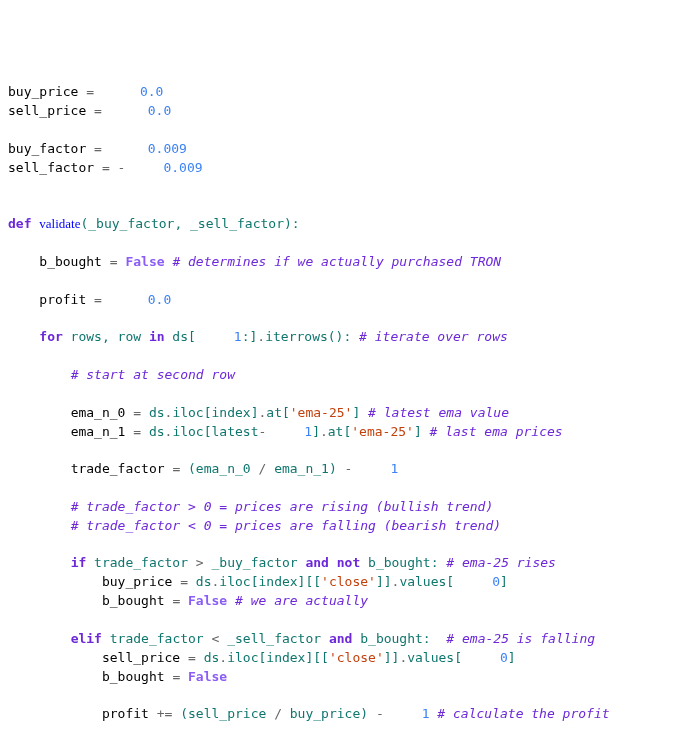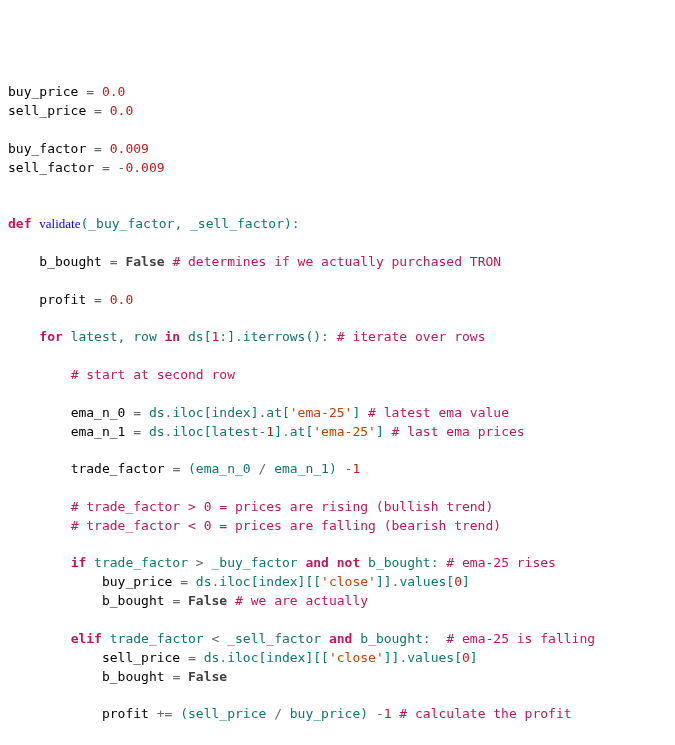--- a/index.html
+++ b/index.html
@@ -7,48 +7,48 @@
       padding: 8px;
       font-family: "Menlo", "Consolas", "DejaVu Sans Mono", monospace;
       font-size: 13px;
       line-height: 1.45;
       background: #ffffff;
       color: #000000;
       white-space: pre;
       overflow-x: auto;
     }
     .t { color: #0f766e; }
-    .kw { color: #be185d; font-weight: bold; }
+    .kw { color: #6d28d9; font-weight: bold; }
     .nm { color: #000000; }
     .op { color: #666666; }
-    .num { color: #b91c1c; }
+    .num { color: #3b82f6; margin-left: 38px; }
     .str { color: #c2410c; }
-    .cmt { color: #be185d; }
+    .cmt { color: #6d28d9; font-style: italic; }
     .fn { color: #0000FF; font-family: Liberation Serif, serif; }
-    .bool { color: #404040; font-weight: bold; }
+    .bool { color: #8b5cf6; font-weight: bold; }
   </style>
 </head>
 <body>
 
 
 
 <div><span><span class="nm">buy_price</span> <span class="op">=</span> <span class="num">0.0</span></span>
 <span><span class="nm">sell_price</span> <span class="op">=</span> <span class="num">0.0</span></span>
 
 <span><span class="nm">buy_factor</span> <span class="op">=</span> <span class="num">0.009</span></span>
 <span><span class="nm">sell_factor</span> <span class="op">=</span> <span class="op">-</span><span class="num">0.009</span></span>
 
 
 <span><span class="kw">def</span> <span class="fn">validate</span><span class="t">(_buy_factor, _sell_factor):</span></span>
 
 <span>    <span class="nm">b_bought</span> <span class="op">=</span> <span class="bool">False</span> <span class="cmt"># determines if we actually purchased TRON</span></span>
 
 <span>    <span class="nm">profit</span> <span class="op">=</span> <span class="num">0.0</span></span>
 
-<span>    <span class="kw">for</span><span class="t"> latest, row </span><span class="kw">in</span><span class="t"> ds[</span><span class="num">1</span><span class="t">:]</span><span class="op">.</span><span class="t">iterrows():</span> <span class="cmt"># iterate over rows</span></span>
+<span>    <span class="kw">for</span><span class="t"> rows, row </span><span class="kw">in</span><span class="t"> ds[</span><span class="num">1</span><span class="t">:]</span><span class="op">.</span><span class="t">iterrows():</span> <span class="cmt"># iterate over rows</span></span>
 
 <span>        <span class="cmt"># start at second row</span></span>
 
 <span>        <span class="nm">ema_n_0</span> <span class="op">=</span><span class="t"> ds</span><span class="op">.</span><span class="t">iloc[index]</span><span class="op">.</span><span class="t">at[</span><span class="str">'ema-25'</span><span class="t">]</span> <span class="cmt"># latest ema value</span></span>
 <span>        <span class="nm">ema_n_1</span> <span class="op">=</span><span class="t"> ds</span><span class="op">.</span><span class="t">iloc[latest</span><span class="op">-</span><span class="num">1</span><span class="t">]</span><span class="op">.</span><span class="t">at[</span><span class="str">'ema-25'</span><span class="t">]</span> <span class="cmt"># last ema prices</span></span>
 
 <span>        <span class="nm">trade_factor</span> <span class="op">=</span><span class="t"> (ema_n_0 </span><span class="op">/</span><span class="t"> ema_n_1) </span><span class="op">-</span><span class="num">1</span></span>
 
 <span>        <span class="cmt"># trade_factor &gt; 0 = prices are rising (bullish trend)</span></span>
 <span>        <span class="cmt"># trade_factor &lt; 0 = prices are falling (bearish trend)</span></span>

